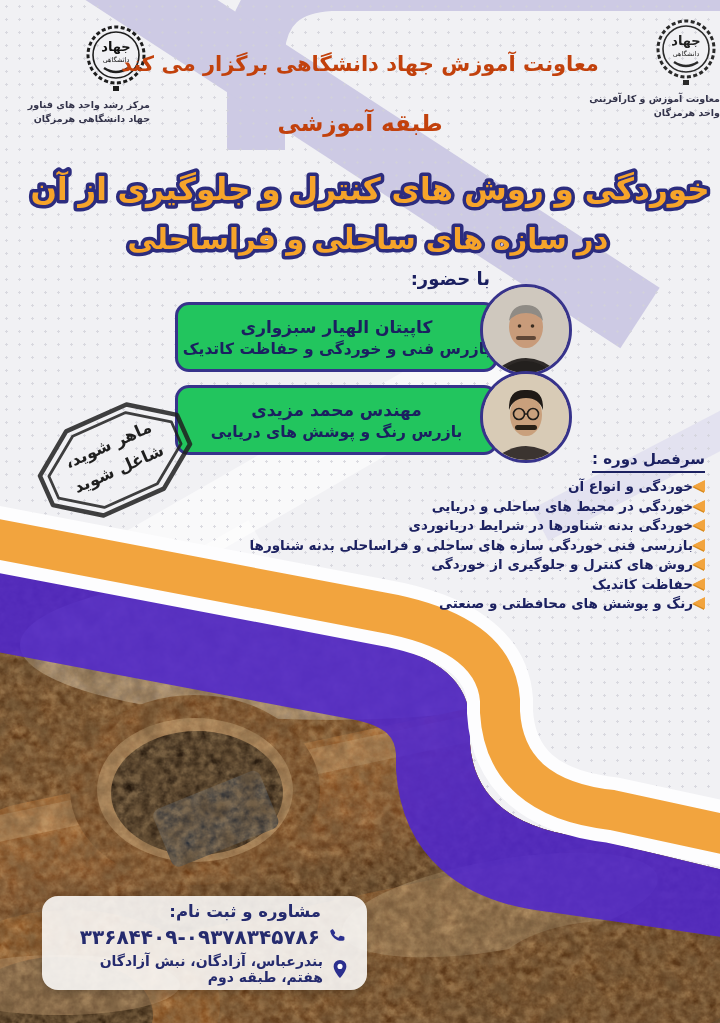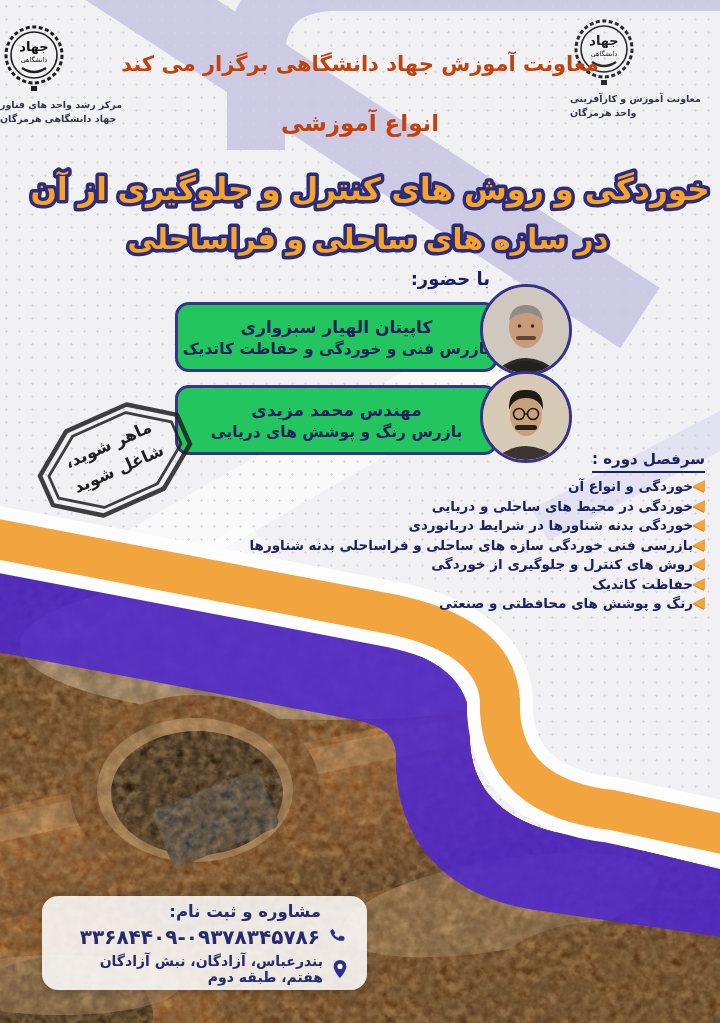--- a/index.html
+++ b/index.html
@@ -12,21 +12,21 @@
   
   #ribbons{position:absolute;inset:0;z-index:1;}
   #dots{
     position:absolute;inset:0;z-index:2;pointer-events:none;
     background-image:radial-gradient(circle,#d2d2da 1.1px,rgba(0,0,0,0) 1.4px);
     background-size:13px 13px;opacity:.8;
   }
   #bottom-art{position:absolute;left:0;top:480px;width:720px;height:543px;z-index:3;}
   .content{z-index:4;}
   
-  .logo{width:150px;text-align:left;color:#26263d;}
+  .logo{width:150px;text-align:right;color:#26263d;}
   .logo .cap{font-size:9.5px;font-weight:bold;line-height:14px;color:#33334a;}
   
   .hdr{left:0;right:0;text-align:center;color:#c2410c;font-weight:bold;}
   #header-line{top:52px;font-size:21px;}
   #course-label{top:110px;font-size:23px;}
   
   #with-label{top:268px;right:230px;font-size:18px;font-weight:bold;color:#1b2060;margin-left:32px;}
   .p-card{
     left:175px;width:317px;height:64px;background:#22c55e;
     border:3px solid #37338b;border-radius:14px;
@@ -153,21 +153,21 @@
     <text x="34" y="29" text-anchor="middle" font-size="13" font-weight="bold" fill="#222" font-family="DejaVu Sans,sans-serif">جهاد</text>
     <text x="34" y="40" text-anchor="middle" font-size="6.5" fill="#222" font-family="DejaVu Sans,sans-serif">دانشگاهی</text>
     <path d="M 22 46 Q 34 54 46 46" fill="none" stroke="#2a2a2a" stroke-width="2.5"></path>
     <rect x="31" y="64" width="6" height="5" fill="#2a2a2a"></rect>
   </svg>
   <div class="cap">معاونت  آموزش و کارآفرینی</div>
   <div class="cap">واحد هرمزگان</div>
 </div>
 
 <div class="abs content hdr" id="header-line">معاونت آموزش جهاد دانشگاهی برگزار می کند</div>
-<div class="abs content hdr" id="course-label">انواع آموزشی</div>
+<div class="abs content hdr" id="course-label">طبقه آموزشی</div>
 
 <svg class="abs content" style="left:0;top:150px;" width="720" height="122" viewBox="0 0 720 122">
   <g font-family="DejaVu Sans,sans-serif" font-weight="bold" text-anchor="middle" fill="#f6a42a" stroke="#2c2c7e" stroke-width="7" stroke-linejoin="round" paint-order="stroke">
     <text x="370" y="50" font-size="31">خوردگی و روش های کنترل و جلوگیری از آن</text>
     <text x="368" y="99" font-size="29">در سازه های ساحلی و فراساحلی</text>
   </g>
 </svg>
 
 <div class="abs content" id="with-label">با حضور:</div>
 

